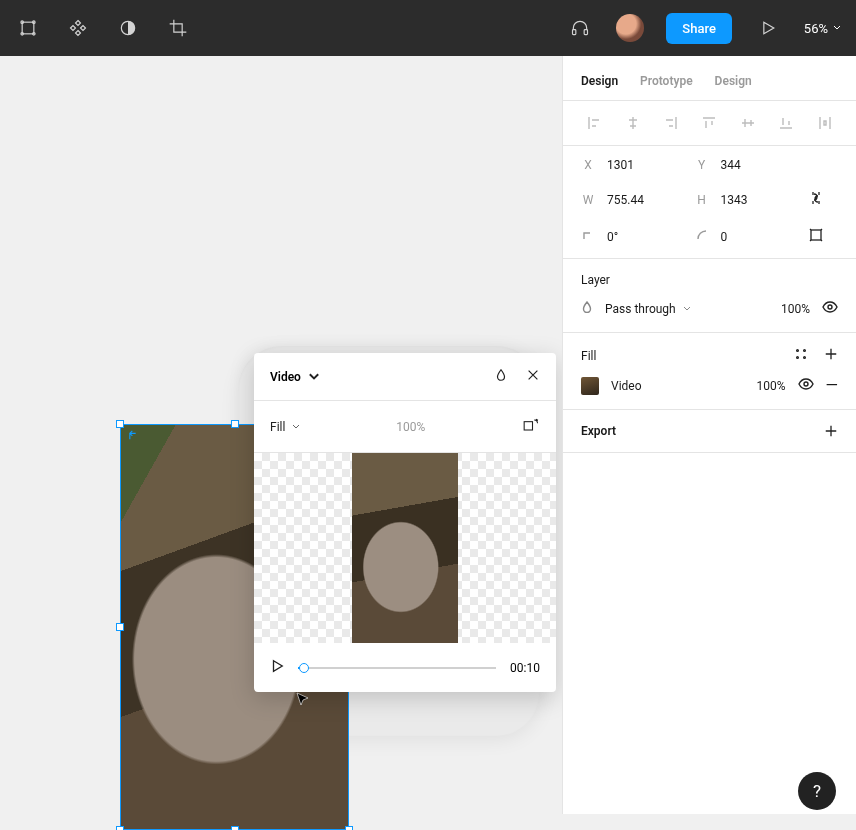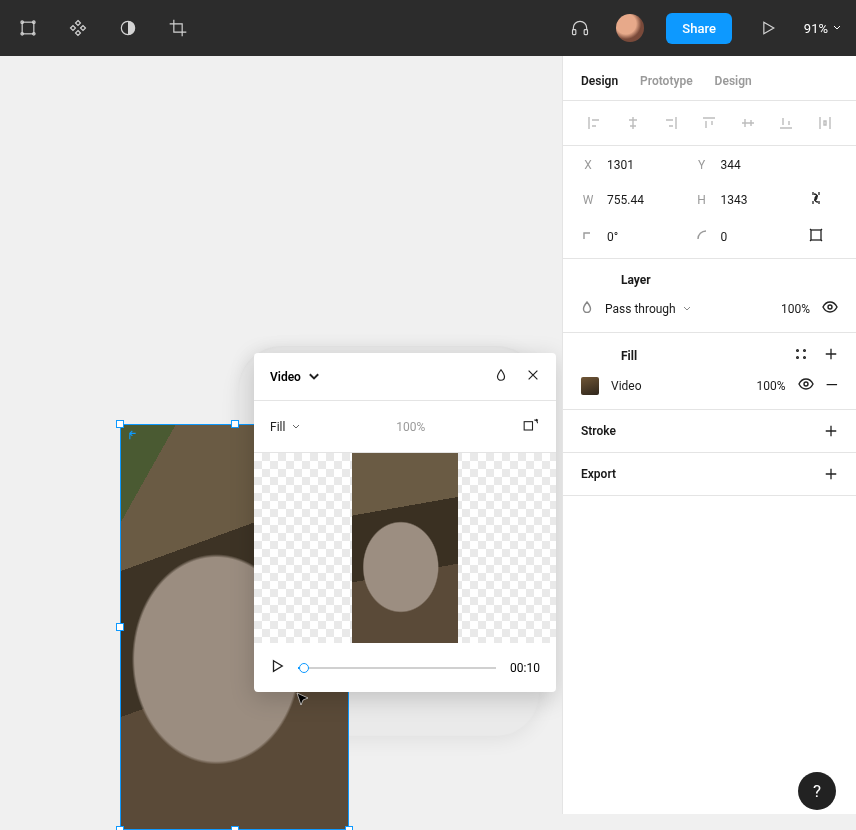--- a/index.html
+++ b/index.html
@@ -90,21 +90,21 @@
   .tab.active{color:var(--text);}
   .align-row{display:flex;gap:4px;padding:10px 14px;border-bottom:1px solid var(--border);}
   .align-btn{flex:1;height:24px;display:flex;align-items:center;justify-content:center;}
   .align-btn svg{width:16px;height:16px;stroke:#bdbdbd;fill:none;stroke-width:1.4;}
   .props{padding:12px 18px;border-bottom:1px solid var(--border);display:grid;grid-template-columns:1fr 1fr 30px;column-gap:10px;row-gap:18px;align-items:center;}
   .prop{display:flex;align-items:center;gap:12px;}
   .prop .k{color:var(--text-muted);width:14px;text-align:center;}
   .prop .k svg{width:12px;height:12px;stroke:var(--text-muted);fill:none;stroke-width:1.4;}
   .link-btn svg,.expand-btn svg{width:16px;height:16px;stroke:#222;fill:none;stroke-width:1.3;}
   .sec{padding:14px 18px;border-bottom:1px solid var(--border);}
-  .sec-head{display:flex;align-items:center;justify-content:space-between;font-weight:700;margin-left:40px;}
+  .sec-head{display:flex;align-items:center;justify-content:space-between;font-weight:400;}
   .sec-head .ri{display:flex;gap:16px;}
   .sec-head svg{width:14px;height:14px;stroke:#222;fill:none;stroke-width:1.5;}
   .layer-row{display:flex;align-items:center;gap:12px;margin-top:12px;}
   .layer-row .drop svg{width:12px;height:12px;stroke:#888;fill:none;stroke-width:1.4;}
   .layer-row .mode{flex:1;display:flex;align-items:center;gap:6px;}
   .layer-row .mode svg{width:10px;height:10px;stroke:#888;fill:none;}
   .layer-row .eye svg{width:16px;height:16px;stroke:#222;fill:none;stroke-width:1.4;}
   .fill-row{display:flex;align-items:center;gap:12px;margin-top:12px;font-size:12px;}
   .swatch{width:18px;height:18px;border-radius:2px;background:linear-gradient(160deg,#705636,#2f261c);}
   .fill-row .dash{font-size:16px;line-height:0;}
@@ -151,21 +151,21 @@
       </svg>
   </div>
   <div class="avatar"></div>
   <button class="share-btn">Share</button>
   <div class="tb-btn">
     <svg viewBox="0 0 24 24">
         <path d="M7 5l12 7-12 7z"></path>
       </svg>
   </div>
   <div class="zoom">
-    <span>91%</span>
+    <span>56%</span>
     <svg viewBox="0 0 10 10">
         <path d="M2 3l3 3 3-3"></path>
       </svg>
   </div>
 </div>
 
 <div class="canvas">
   <div class="device-shadow"></div>
 
   <div class="frame">
@@ -366,26 +366,20 @@
       <span>100%</span>
       <span class="eye"><svg viewBox="0 0 16 16" style="width:16px;height:16px;stroke:#222;fill:none;stroke-width:1.4">
             <path d="M1 8s2.5-5 7-5 7 5 7 5-2.5 5-7 5-7-5-7-5z"></path>
             <circle cx="8" cy="8" r="2"></circle>
           </svg></span>
       <span class="dash">—</span>
     </div>
   </div>
 
   <div class="sec simple">
-    <span>Stroke</span>
-    <svg viewBox="0 0 16 16">
-        <path d="M8 2v12M2 8h12"></path>
-      </svg>
-  </div>
-  <div class="sec simple">
     <span>Export</span>
     <svg viewBox="0 0 16 16">
         <path d="M8 2v12M2 8h12"></path>
       </svg>
   </div>
 </div>
 
 <div class="help">?</div>
 
 </body></html>

